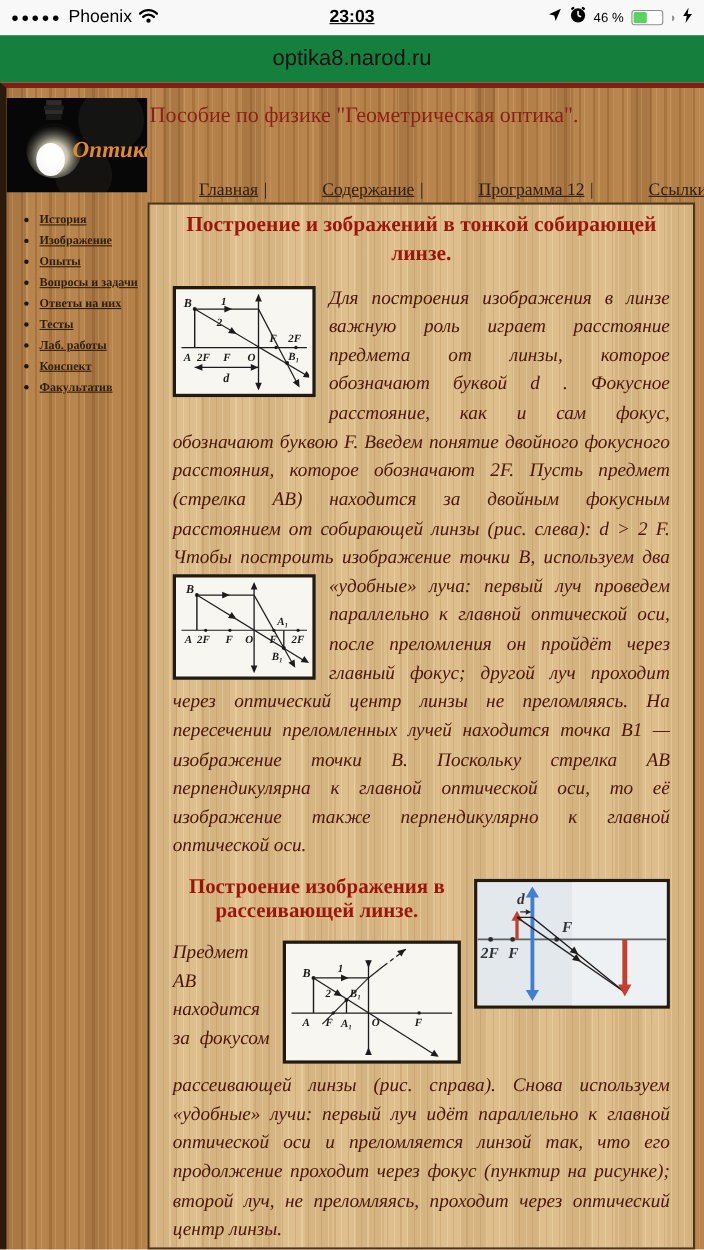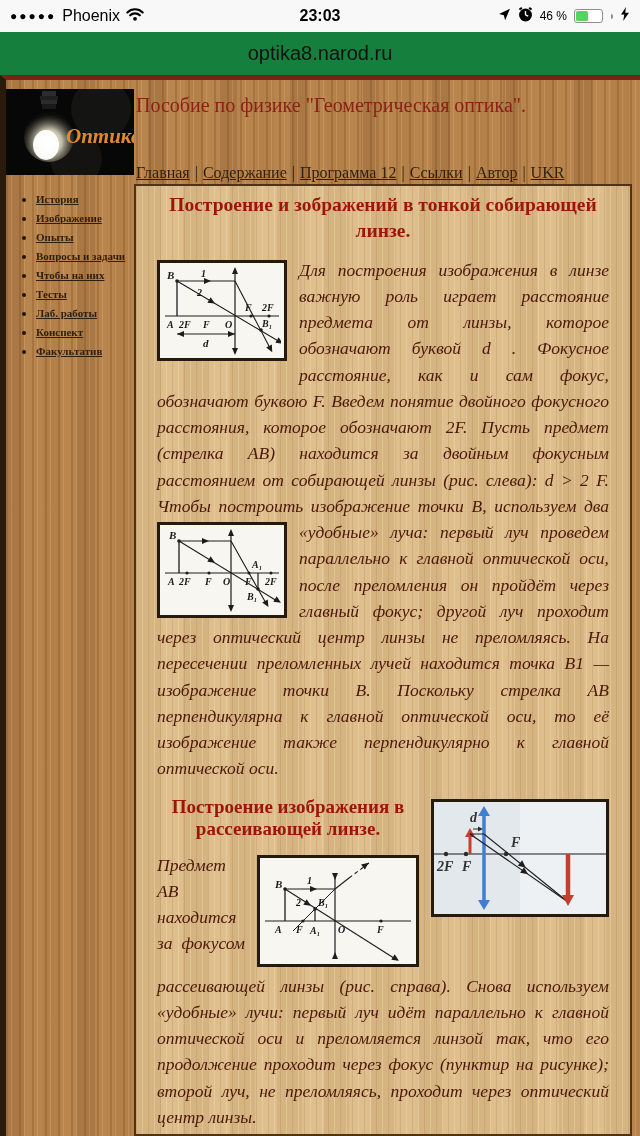--- a/index.html
+++ b/index.html
@@ -9,21 +9,21 @@
   }
   
   .status-bar{
     position:absolute;left:0;top:0;width:640px;height:32px;background:#f8f8f8;
     display:flex;align-items:center;padding:0 10px;box-sizing:border-box;color:#000;
   }
   .sb-left{display:flex;align-items:center;gap:6px;}
   .signal-dots{font-size:12px;letter-spacing:2px;line-height:1;}
   .carrier{font-size:16px;}
   .sb-time{position:absolute;left:50%;top:0;transform:translateX(-50%);
-    height:32px;display:flex;align-items:center;font-size:16px;font-weight:700;}
+    height:32px;display:flex;align-items:center;font-size:16px;font-weight:700;text-decoration:underline;}
   .sb-right{margin-left:auto;display:flex;align-items:center;gap:7px;}
   .battery-pct{font-size:12px;}
   .battery{width:27px;height:12px;border:1px solid #8e8e8e;border-radius:3px;position:relative;background:#fff;}
   .battery .fill{position:absolute;left:1px;top:1px;bottom:1px;width:46%;background:#57d35f;border-radius:1.5px;}
   .battery-nub{width:2px;height:5px;background:#8e8e8e;border-radius:0 2px 2px 0;margin-left:1px;}
   .url-bar{
     position:absolute;left:0;top:32px;width:640px;height:43px;background:#15803d;
     display:flex;align-items:center;justify-content:center;
   }
   .url-text{font-size:20px;color:#111;}
@@ -35,21 +35,21 @@
     background-image:
       repeating-linear-gradient(90deg, rgba(120,70,25,.28) 0 2px, rgba(0,0,0,0) 2px 5px, rgba(235,200,140,.22) 5px 6px, rgba(0,0,0,0) 6px 13px),
       repeating-linear-gradient(90deg, rgba(90,50,15,.16) 0 18px, rgba(0,0,0,0) 18px 37px, rgba(150,100,45,.14) 37px 55px, rgba(0,0,0,0) 55px 71px);
   }
   .logo{position:absolute;left:0;top:9px;width:128px;height:86px;display:block;}
   .site-title{
     position:absolute;left:130px;top:14px;width:490px;
     font-family:"Liberation Serif",serif;font-size:20px;color:#8b2016;
   }
   .nav{position:absolute;left:130px;top:84px;font-family:"Liberation Serif",serif;font-size:16px;color:#2e1e0c;white-space:nowrap;}
-  .nav a{color:#2e1e0c;text-decoration:underline;cursor:pointer;}
+  .nav a{color:#2e1e0c;text-decoration:underline;cursor:pointer;margin-left:45px;}
   .nav .sep{margin:0 5px;color:#2e1e0c;}
   .sidebar{position:absolute;left:12px;top:112px;width:118px;}
   .sidebar ul{margin:0;padding-left:18px;}
   .sidebar li{margin:0 0 5px;color:#221504;font-size:12px;}
   .sidebar a{font-family:"Liberation Serif",serif;font-size:11px;font-weight:700;color:#2e1e0c;text-decoration:underline;cursor:pointer;}
   .content{
     position:absolute;left:128px;top:104px;width:498px;height:calc(100% - 104px);
     box-sizing:border-box;border:2px solid #4f3317;overflow:hidden;
     padding:2px 21px;
     background-color:#debe8c;
@@ -142,21 +142,21 @@
   <div class="nav">
     <a>Главная</a><span class="sep">|</span><a>Содержание</a><span class="sep">|</span><a>Программа 12</a><span class="sep">|</span><a>Ссылки</a><span class="sep">|</span><a>Автор</a><span class="sep">|</span><a>UKR</a>
   </div>
 
   <div class="sidebar">
     <ul>
       <li><a>История</a></li>
       <li><a>Изображение</a></li>
       <li><a>Опыты</a></li>
       <li><a>Вопросы и задачи</a></li>
-      <li><a>Чтобы на них</a></li>
+      <li><a>Ответы на них</a></li>
       <li><a>Тесты</a></li>
       <li><a>Лаб. работы</a></li>
       <li><a>Конспект</a></li>
       <li><a>Факультатив</a></li>
     </ul>
   </div>
 
   <div class="content">
     <h1>Построение и зображений в тонкой собирающей линзе.</h1>
 

